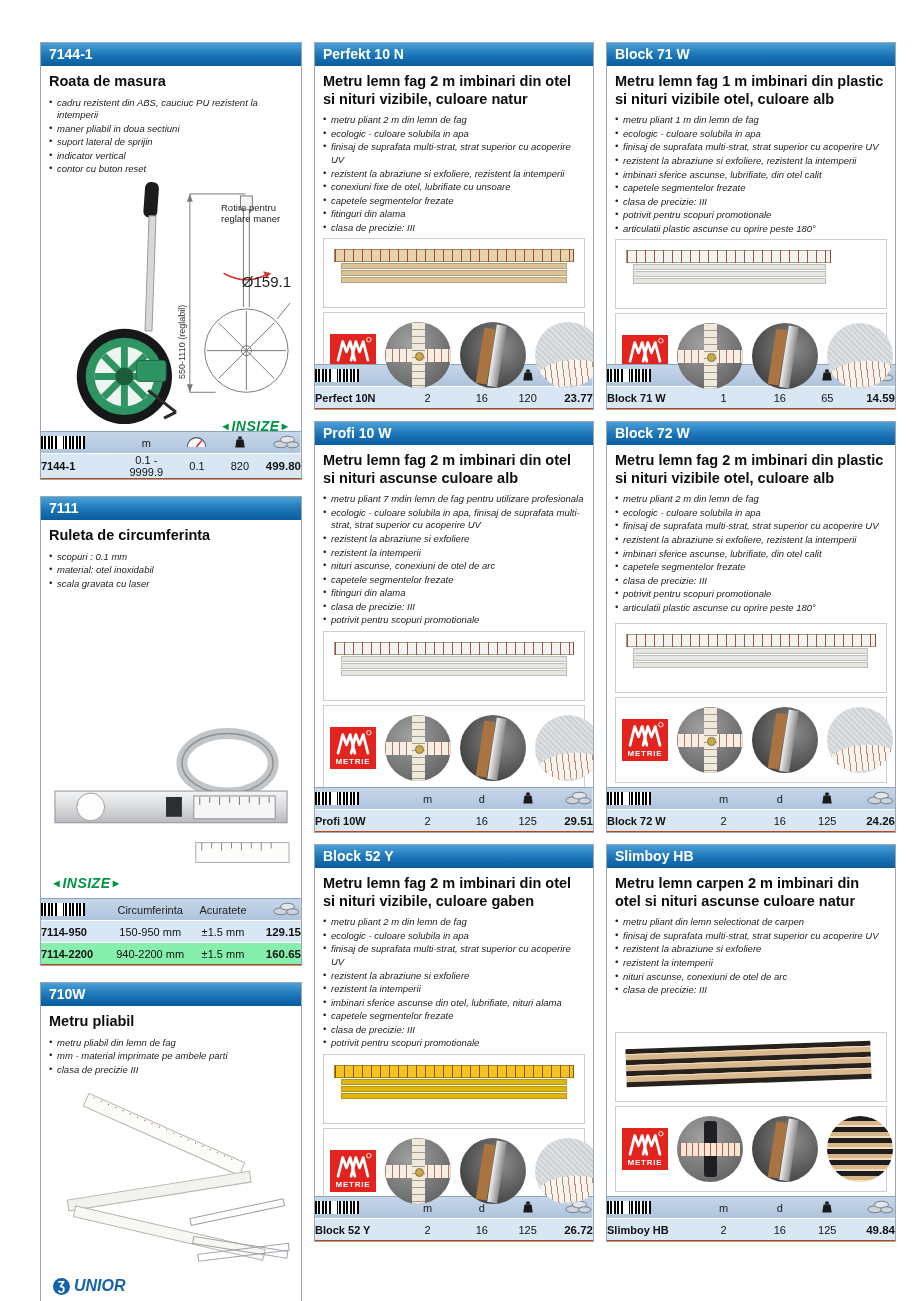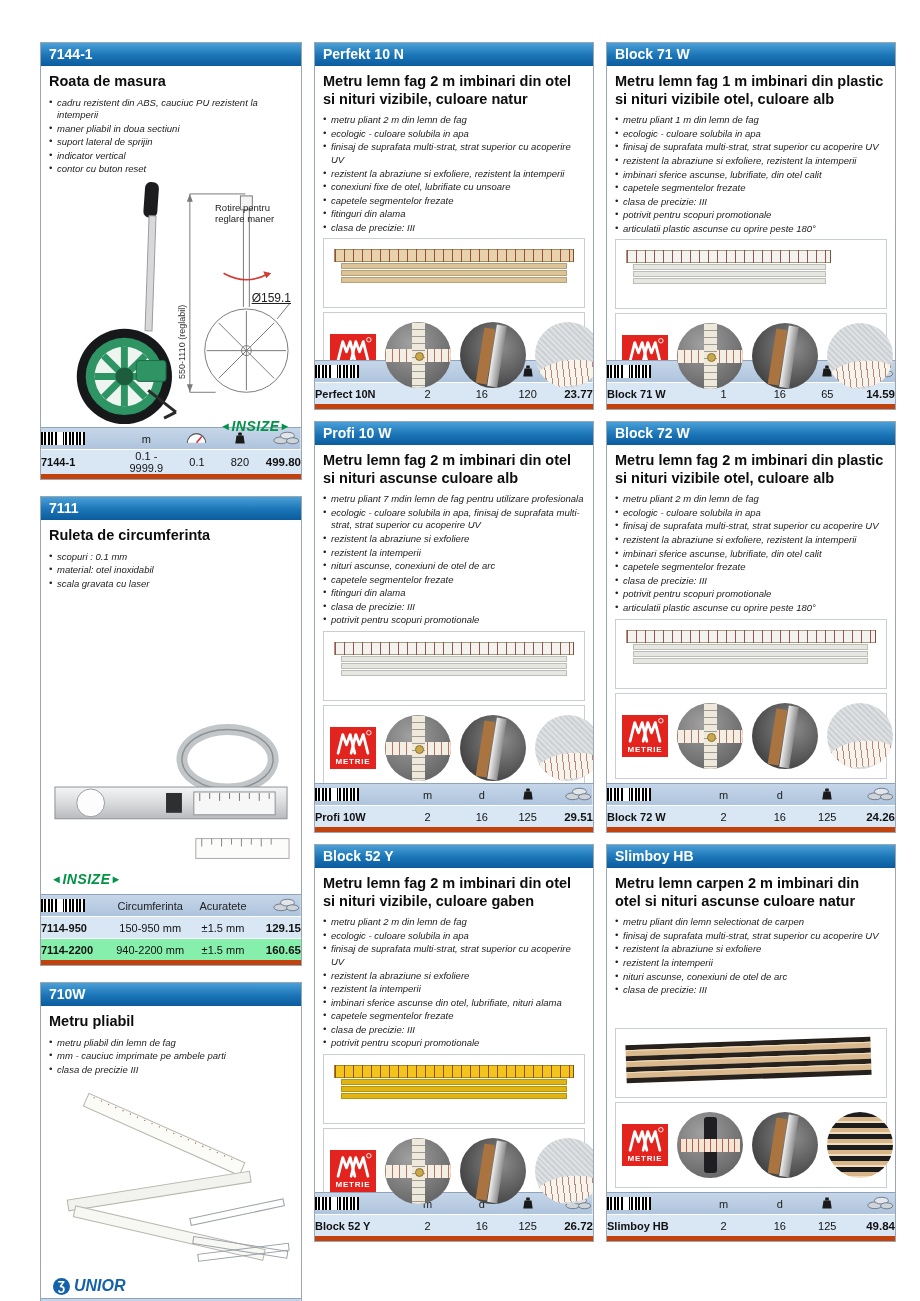--- a/index.html
+++ b/index.html
@@ -17,21 +17,21 @@
   .chdr{flex:none;height:23px;background:linear-gradient(180deg,#4aa0d8 0%,#1a74b6 55%,#0b5c9e 100%);
         color:#fff;font-weight:bold;font-size:14px;line-height:23px;padding-left:8px;}
   .cbody{flex:1;display:flex;flex-direction:column;padding:5px 8px 4px;min-height:0;}
   .ctitle{font-weight:bold;font-size:14.5px;line-height:1.22;margin:2px 0 4px;color:#0d0d0d;}
   ul.bullets{list-style:none;margin:2px 0 0;padding:0;font-style:italic;font-size:9.5px;line-height:1.32;color:#222;}
   ul.bullets li{padding-left:8px;position:relative;margin-bottom:1px;}
   ul.bullets li::before{content:"•";position:absolute;left:0;top:-1px;}
   .spacer{flex:1;min-height:0;}
 
   
-  .ptable{width:100%;border-collapse:collapse;table-layout:fixed;font-size:11px;flex:none;border-bottom:5px solid #c2410c;}
+  .ptable{width:100%;border-collapse:collapse;table-layout:fixed;font-size:11px;flex:none;border-bottom:1px solid #c2410c;}
   .ptable th,.ptable td{height:21px;padding:0;border-top:1px solid #fff;vertical-align:middle;}
   .ptable thead tr{background:linear-gradient(180deg,#c6d6e9,#adc3dc);}
   .ptable thead th{border-top:1px solid #8fa3ba;font-weight:normal;color:#222;font-size:11px;}
   .ptable tbody tr{background:#d9e7f5;}
   .ptable tbody tr.alt{background:#86efac;}
   .tc-code{width:30%;text-align:left;padding-left:7px;}
   .tc-m{width:21%;text-align:center;}
   .tc-d{width:18%;text-align:center;}
   .tc-w{width:15%;text-align:center;}
   .tc-p{width:16%;text-align:right;padding-right:7px;}
@@ -96,22 +96,22 @@
   .c-slide .bar{position:absolute;left:27px;top:5px;width:13px;bottom:5px;background:#1f1f23;border-radius:3px;}
   .c-slide .strip{position:absolute;left:3px;right:3px;top:27px;height:13px;background-color:#f3e7d4;
         background-image:repeating-linear-gradient(90deg,rgba(170,40,40,.75) 0 1px,transparent 1px 6px);}
   .c-stack{background:repeating-linear-gradient(180deg,#1d1d1d 0 5px,#d9b58a 5px 9px,#f0ddc0 9px 11px);}
 
   
   .wheel-area{flex:none;position:relative;height:255px;margin-top:2px;}
   .wheel-area svg{position:absolute;inset:0;width:100%;height:100%;}
   .dim-label{position:absolute;left:128px;top:200px;transform:rotate(-90deg);transform-origin:0 0;
              font-size:9px;color:#333;white-space:nowrap;}
-  .rot-label{position:absolute;right:6px;top:24px;width:72px;font-size:9.5px;color:#222;line-height:1.15;}
-  .dia-label{position:absolute;right:2px;top:112px;font-size:12px;color:#222;text-decoration:underline;}
+  .rot-label{position:absolute;right:0px;top:24px;width:72px;font-size:9.5px;color:#222;line-height:1.15;}
+  .dia-label{position:absolute;right:2px;top:94px;font-size:15px;color:#222;}
   .insize-br{position:absolute;right:2px;bottom:0;}
 
   
   .tape-area{flex:none;position:relative;height:158px;margin-top:2px;}
   .tape-area svg{position:absolute;inset:0;width:100%;height:100%;}
   .insize-left{flex:none;margin:2px 0 3px 2px;}
 
   
   .fold-area{flex:none;position:relative;height:196px;margin-top:2px;}
   .fold-area svg{position:absolute;inset:0;width:100%;height:100%;}
@@ -289,21 +289,21 @@
         </tbody>
       </table>
     </section>
 
     <section class="card h366">
       <div class="chdr"><span>710W</span></div>
       <div class="cbody">
         <h2 class="ctitle">Metru pliabil</h2>
         <ul class="bullets">
             <li>metru pliabil din lemn de fag</li>
-            <li>mm - cauciuc imprimate pe ambele parti</li>
+            <li>mm - material imprimate pe ambele parti</li>
             <li>clasa de precizie III</li>
           </ul>
         <div class="spacer"></div>
         <div class="fold-area">
           <svg viewBox="0 0 246 196">
             <g transform="rotate(24 20 20)">
               <rect x="36" y="6" width="172" height="14" fill="#fbfbf8" stroke="#b6b6ae"></rect>
               <line x1="42" y1="8" x2="202" y2="8" stroke="#99392f" stroke-width="1" stroke-dasharray="1 7"></line>
             </g>
             <g transform="rotate(-9 40 130)">

